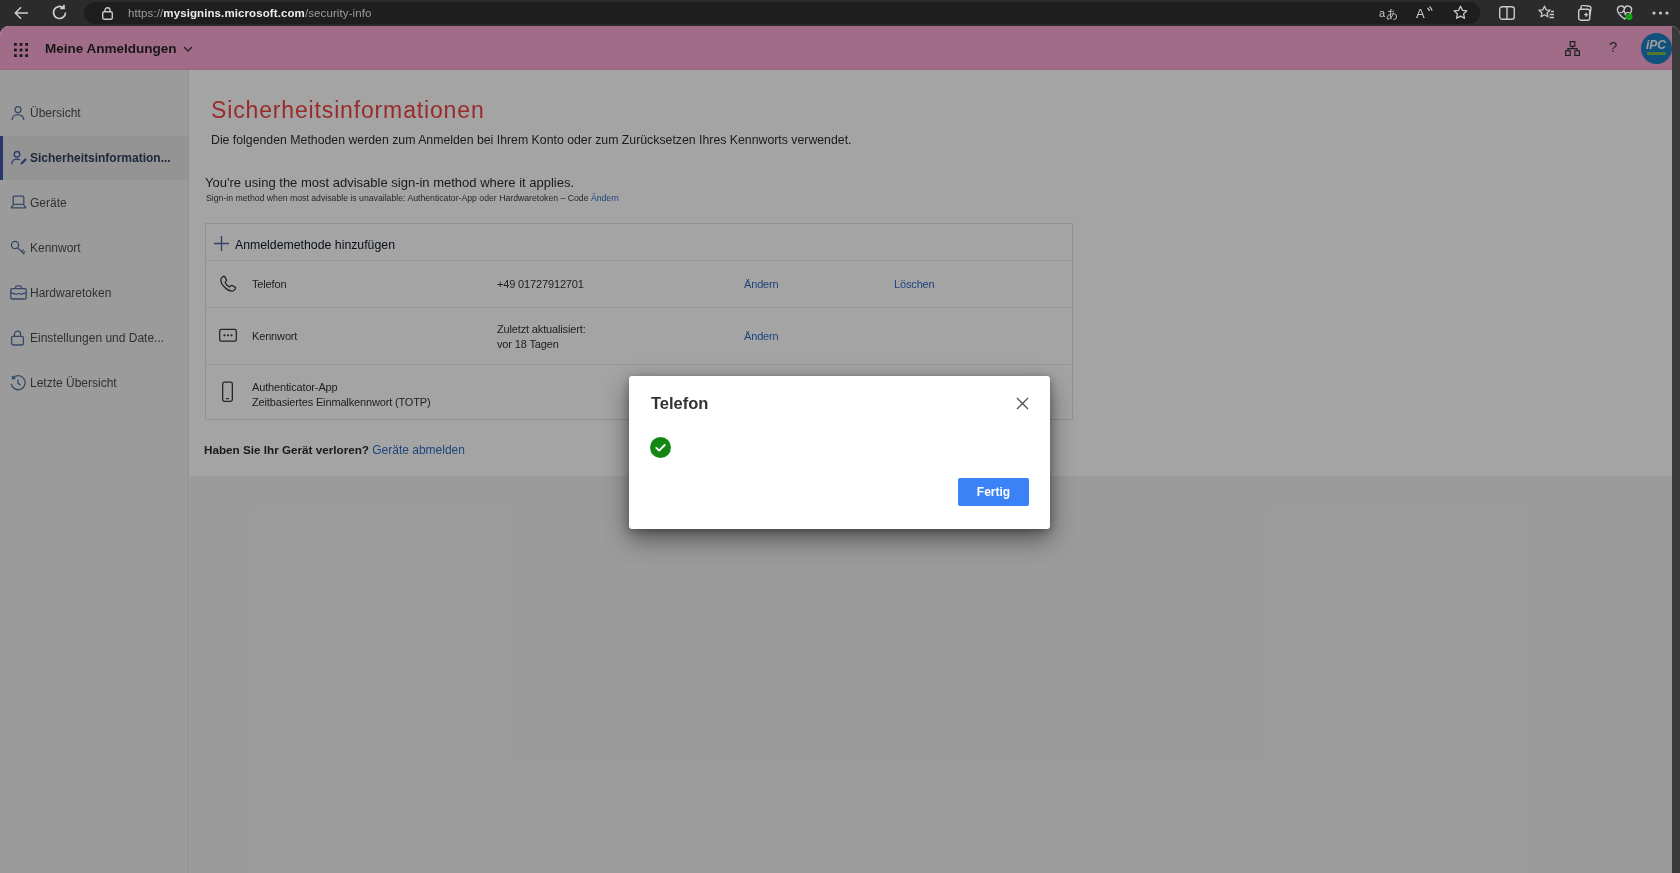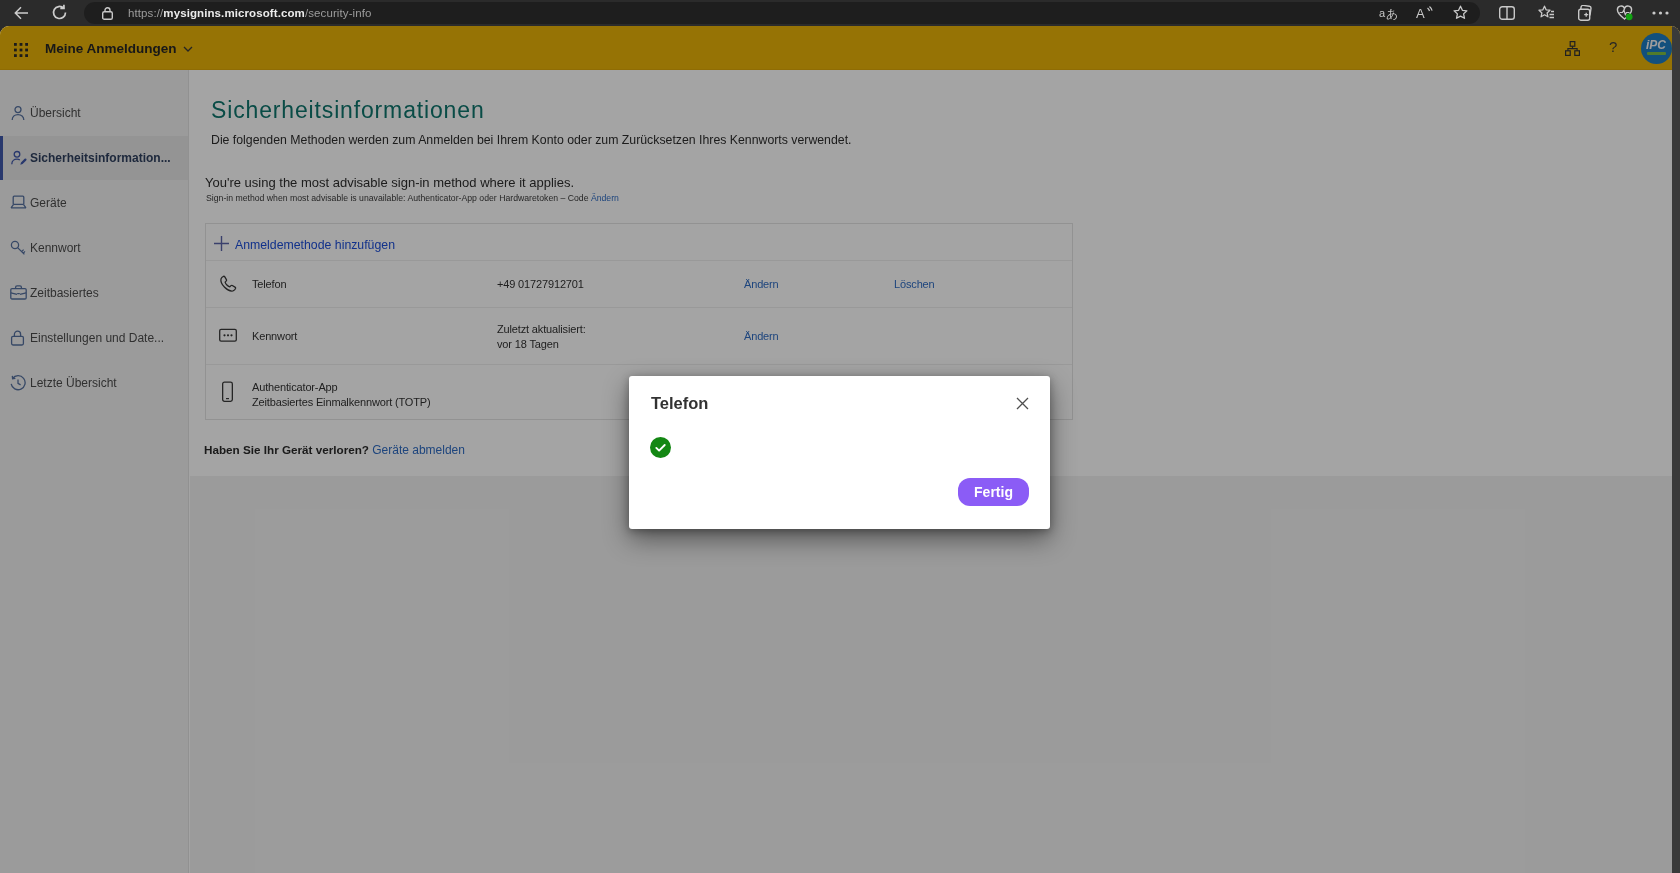--- a/index.html
+++ b/index.html
@@ -4,48 +4,48 @@
 * { margin:0; padding:0; box-sizing:border-box; }
 html,body { width:1680px; height:873px; overflow:hidden; font-family:"Liberation Sans",sans-serif; background:#2b2b2b; }
 .abs { position:absolute; }
 
 #chrome { position:absolute; top:0; left:0; width:1680px; height:26px; background:#2b2b2b; z-index:50; }
 #pill { position:absolute; top:2px; left:84px; width:1396px; height:22px; border-radius:11px; background:#1e1e1e; }
 #url { position:absolute; top:0; left:128px; height:26px; line-height:27px; font-size:11.5px; color:#9d9d9d; letter-spacing:.1px; }
 #url b { color:#ececec; font-weight:bold; }
 
 #page { position:absolute; top:26px; left:0; width:1680px; height:847px; background:#fff; border-radius:9px 9px 0 0; overflow:hidden; }
-#apphead { position:absolute; top:0; left:0; width:1680px; height:44px; background:#eab308; border-bottom:1px solid rgba(0,0,0,0.05); }
+#apphead { position:absolute; top:0; left:0; width:1680px; height:44px; background:#f9a8d4; border-bottom:1px solid rgba(0,0,0,0.05); }
 #apptitle { position:absolute; top:0; left:45px; height:44px; line-height:45px; font-size:13.5px; font-weight:bold; color:#262626; }
 #sidebar { position:absolute; top:44px; left:0; width:189px; height:803px; background:#f2f2f2; border-right:1px solid #e2e2e2; }
 .nav { position:absolute; left:0; width:188px; height:44px; }
 .nav .lbl { position:absolute; left:30px; top:0; height:44px; line-height:45px; font-size:12px; color:#4c4c4c; }
 .nav svg { position:absolute; left:10px; top:14px; }
 .nav.sel { background:#e6e6e6; border-left:3px solid #3f57aa; }
 .nav.sel svg { left:7px; }
 .nav.sel .lbl { left:27px; font-weight:bold; color:#30415f; }
 #main { position:absolute; top:44px; left:190px; width:1484px; height:406px; background:#fff; }
 #belowmain { position:absolute; top:450px; left:190px; width:1484px; height:397px; background:#f2f2f2; }
 #scrollbar { position:absolute; top:0; left:1672px; width:8px; height:847px; background:#3a3a3a; z-index:12; }
 
 .t { position:absolute; white-space:nowrap; }
-h1.t { font-size:23px; font-weight:normal; color:#0f766e; letter-spacing:0.85px;text-align:right; }
+h1.t { font-size:23px; font-weight:normal; color:#ef4444; letter-spacing:0.85px;text-align:right; }
 .link { color:#2f6cc3; }
 
 #tbl .t.hdr { font-size:12.3px !important; letter-spacing:0; }
 #tbl .t { font-size:11px !important; letter-spacing:-0.15px; }
 #tbl { position:absolute; top:197px; left:205px; width:868px; height:197px; border:1px solid #e4e4e4; background:#fff; }
 .rowline { position:absolute; left:0; width:866px; height:0; border-top:1px solid #eeeeee; }
 
 #overlay { position:absolute; top:0; left:0; width:1680px; height:847px; background:rgba(0,0,0,0.355); z-index:10; }
 #dialog { position:absolute; top:350px; left:629px; width:421px; height:153px; background:#fff; border-radius:3px; box-shadow:0 10px 26px rgba(0,0,0,.45), 0 2px 8px rgba(0,0,0,.3); z-index:20; }
 #dialog h2 { position:absolute; top:18px; left:22px; font-size:16.5px; font-weight:bold; color:#323232; }
 #dlgtext { position:absolute; top:56px; left:45px; font-size:12px; line-height:14.8px; color:#474747; }
 #check { position:absolute; top:61px; left:21px; width:21px; height:21px; border-radius:50%; background:#138713; }
-#fertig { position:absolute; top:102px; left:329px; width:71px; height:28px; background:#8b5cf6; border-radius:12px; color:#fff; font-size:14px; font-weight:bold; text-align:center; line-height:28px; }
+#fertig { position:absolute; top:102px; left:329px; width:71px; height:28px; background:#3b82f6; border-radius:2px; color:#fff; font-size:12px; font-weight:bold; text-align:center; line-height:28px; }
 .x { position:absolute; top:21px; left:387px; width:13px; height:13px; }
 svg { display:block; }
 </style></head>
 <body>
 <div id="chrome">
   <div id="pill"></div>
   <svg class="abs" style="left:14px;top:6px" width="15" height="14" viewBox="0 0 15 14">
       <path d="M14 7 L1.7 7 M7 1.3 L1.3 7 L7 12.7" stroke="#cdcdcd" stroke-width="1.5" fill="none"></path>
     </svg>
   <svg class="abs" style="left:51px;top:4px" width="17" height="17" viewBox="0 0 17 17">
@@ -163,21 +163,21 @@
       </svg>
     <div class="lbl">Kennwort</div>
   </div>
   <div class="nav" style="top:245px">
     <svg width="17" height="15" viewBox="0 0 17 15">
         <g stroke="#56719f" stroke-width="1.3" fill="none">
           <rect x="0.8" y="3.6" width="15.4" height="10.4" rx="1.2"></rect>
           <path d="M5.6 3.4 V2.2 A1.4 1.4 0 0 1 7 0.8 H10 A1.4 1.4 0 0 1 11.4 2.2 V3.4 M0.9 7.8 L7 9.3 M16.1 7.8 L10 9.3 M7.2 8.6 H9.8"></path>
         </g>
       </svg>
-    <div class="lbl">Zeitbasiertes</div>
+    <div class="lbl">Hardwaretoken</div>
   </div>
   <div class="nav" style="top:290px">
     <svg width="15" height="16" viewBox="0 0 15 16">
         <g stroke="#56719f" stroke-width="1.3" fill="none">
           <rect x="1.6" y="6.4" width="11.8" height="8.6" rx="1.4"></rect>
           <path d="M4.4 6.2 V4.3 A3.1 3.1 0 0 1 10.6 4.3 V6.2"></path>
         </g>
       </svg>
     <div class="lbl">Einstellungen und Date...</div>
   </div>
@@ -195,21 +195,21 @@
   <div id="scrollbar"></div>
 
   <h1 class="t" style="left:211px;top:71px;">Sicherheitsinformationen</h1>
   <div class="t" style="left:211px;top:107px;font-size:12.3px;color:#2e2e2e">Die folgenden Methoden werden zum Anmelden bei Ihrem Konto oder zum Zurücksetzen Ihres Kennworts verwendet.</div>
   <div class="t" style="left:205px;top:149px;font-size:13px;color:#2e2e2e">You're using the most advisable sign-in method where it applies.</div>
   <div class="t" style="left:206px;top:167px;font-size:8.7px;color:#3c3c3c">Sign-in method when most advisable is unavailable: Authenticator-App oder Hardwaretoken – Code <span class="link">Ändern</span></div>
   <div id="tbl">
     <svg class="abs" style="left:7px;top:11px" width="17" height="17" viewBox="0 0 17 17">
         <path d="M8.5 1 V16 M1 8.5 H16" stroke="#5b64a8" stroke-width="1.4"></path>
       </svg>
-    <div class="t hdr" style="left:29px;top:3px;height:36px;line-height:37px;color:#1d4ed8">Anmeldemethode hinzufügen</div>
+    <div class="t hdr" style="left:29px;top:3px;height:36px;line-height:37px;color:#0f172a">Anmeldemethode hinzufügen</div>
     <div class="rowline" style="top:36px"></div>
     <div class="rowline" style="top:83px"></div>
     <div class="rowline" style="top:140px"></div>
 
     <svg class="abs" style="left:12px;top:50px" width="20" height="20" viewBox="0 0 20 20">
         <path d="M5.5 2.3 C4.6 2.6 3.3 3.9 3 4.9 C2.5 7.3 4 10.7 6.6 13.3 C9.2 15.9 12.6 17.4 15 16.9 C16 16.6 17.3 15.3 17.6 14.4 C17.7 13.9 17.5 13.4 17 13.1 L14.3 11.5 C13.8 11.2 13.4 11.2 13 11.6 L11.8 12.8 C10.6 12.4 9.8 11.9 8.9 11 C8 10.1 7.5 9.3 7.1 8.1 L8.3 6.9 C8.7 6.5 8.7 6.1 8.4 5.6 L6.8 2.9 C6.5 2.4 6 2.2 5.5 2.3 Z" stroke="#3a3a3a" stroke-width="1.3" fill="none" stroke-linejoin="round"></path>
       </svg>
     <div class="t" style="left:46px;top:47px;height:26px;line-height:26px;font-size:12px;color:#333">Telefon</div>
     <div class="t" style="left:291px;top:47px;height:26px;line-height:26px;font-size:12px;color:#333">+49 01727912701</div>
     <div class="t link" style="left:538px;top:47px;height:26px;line-height:26px;font-size:12px;">Ändern</div>

